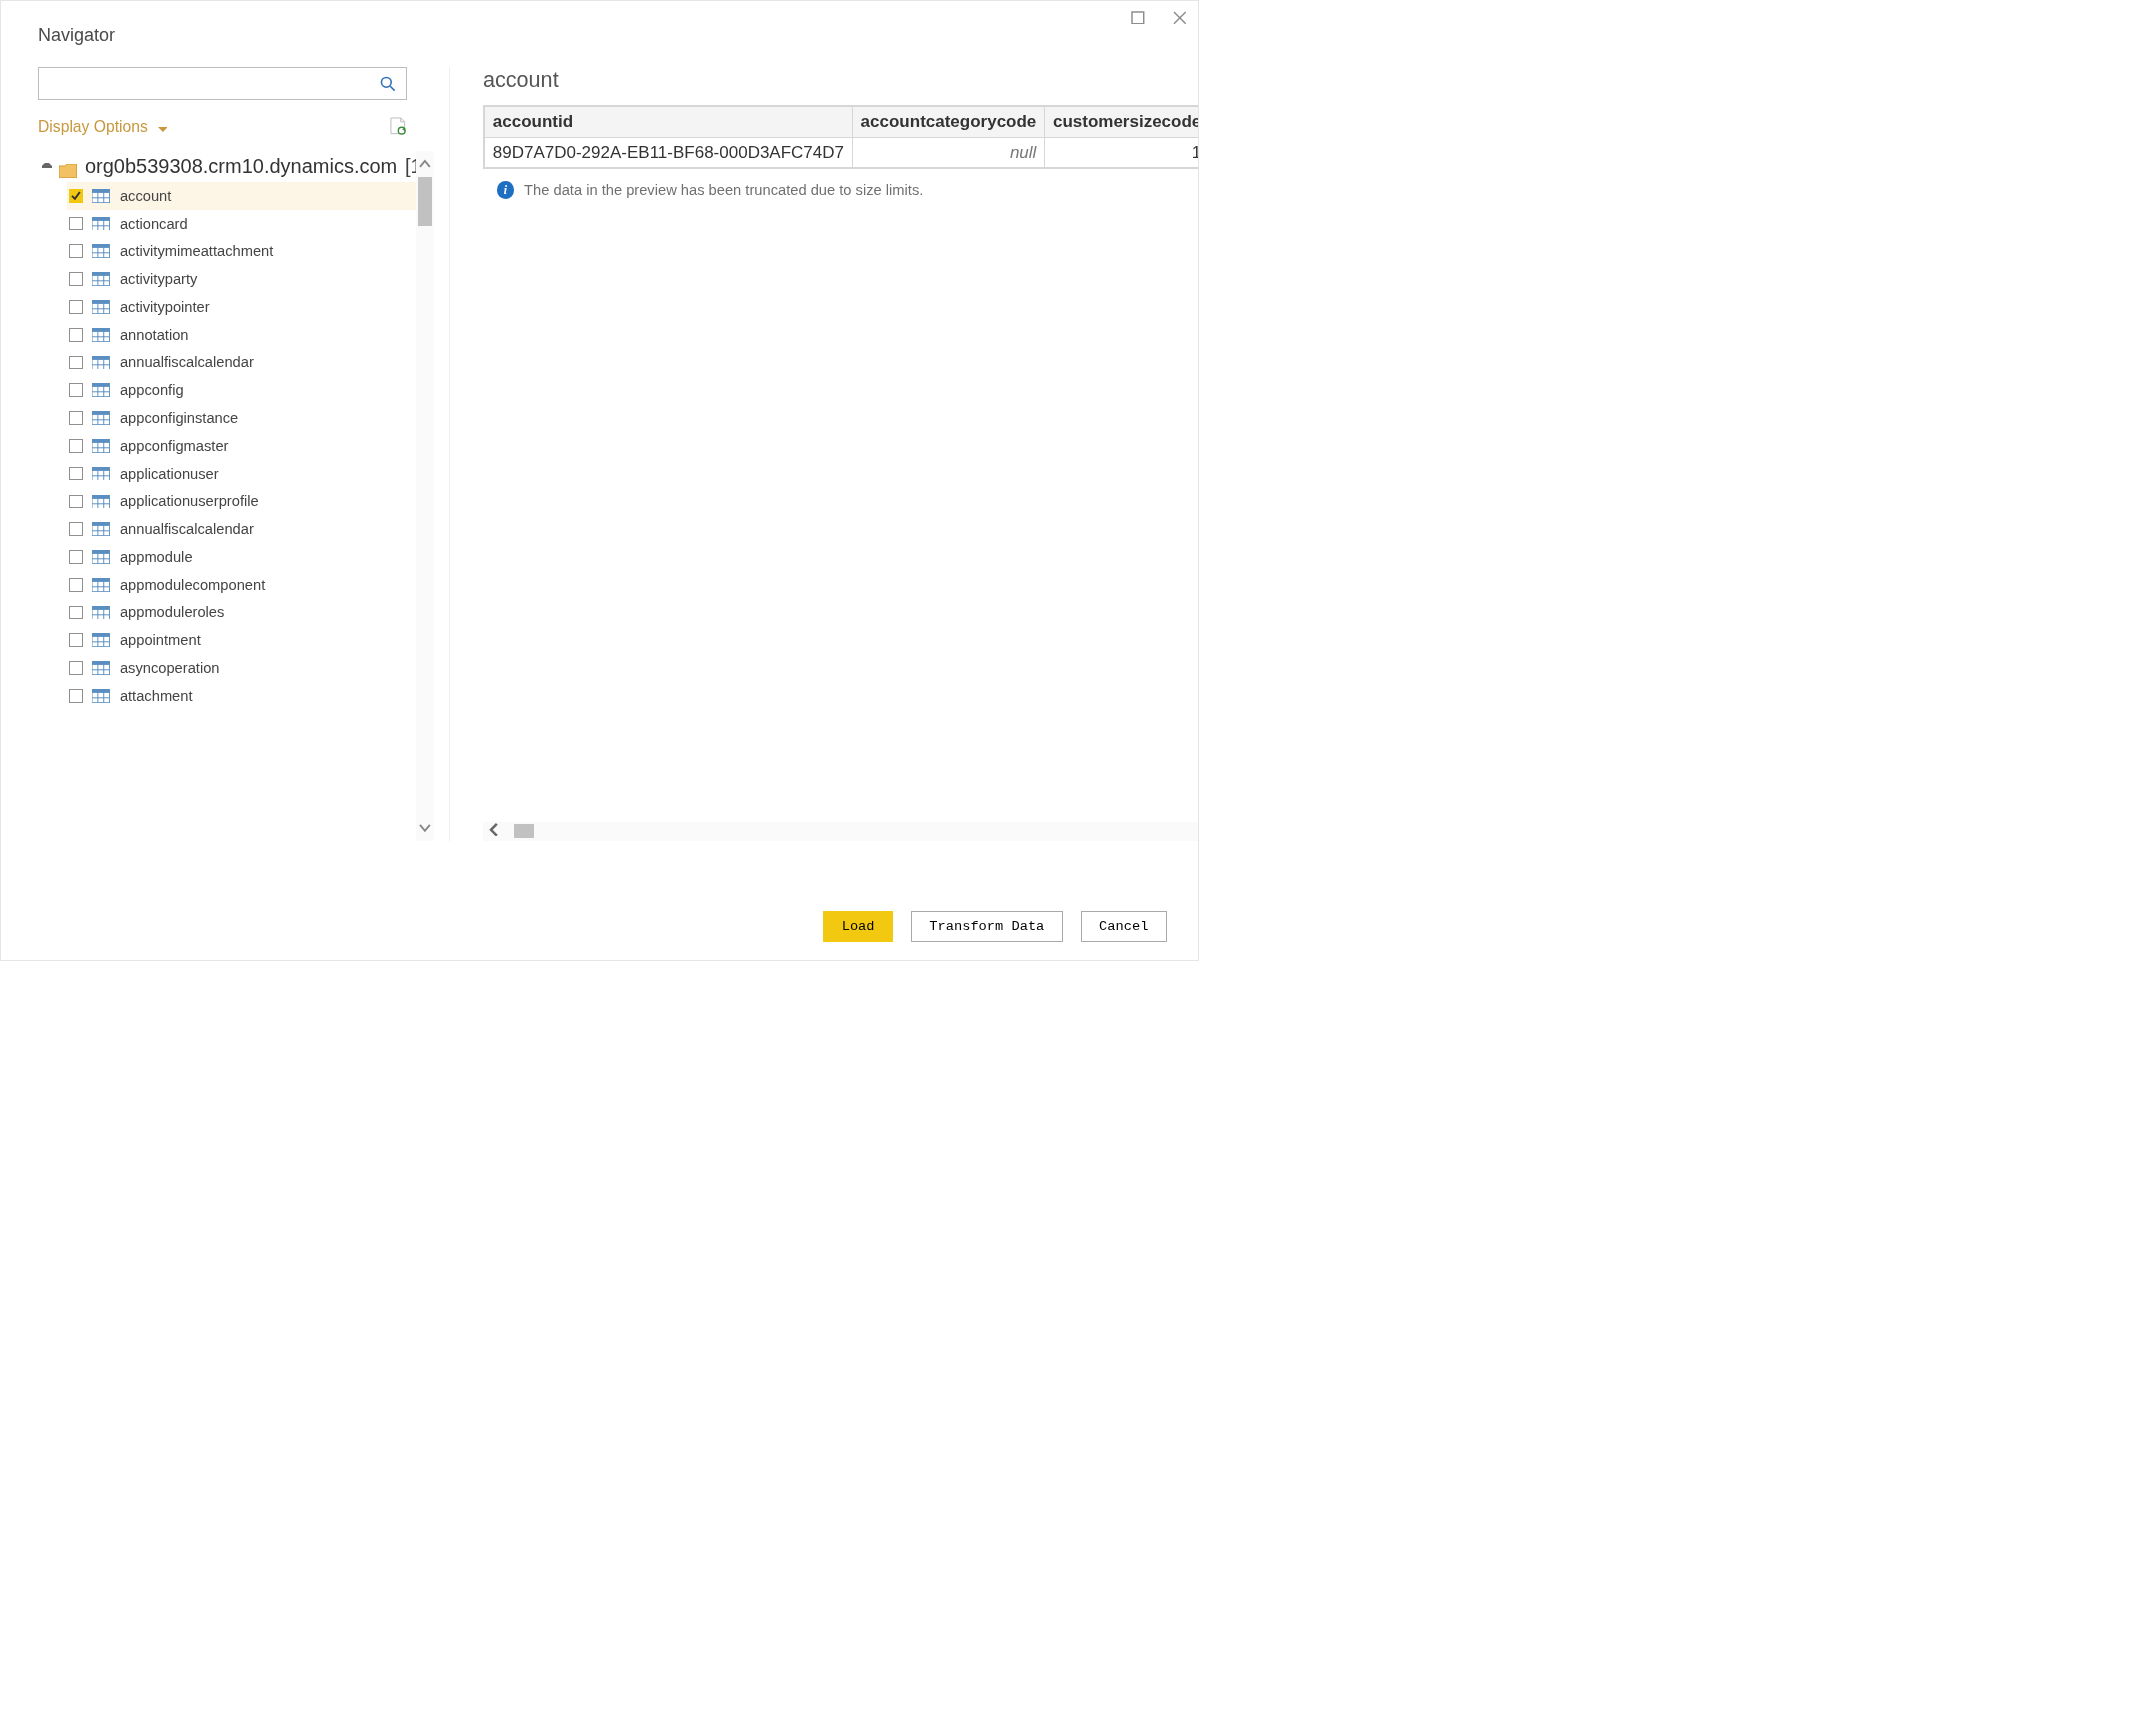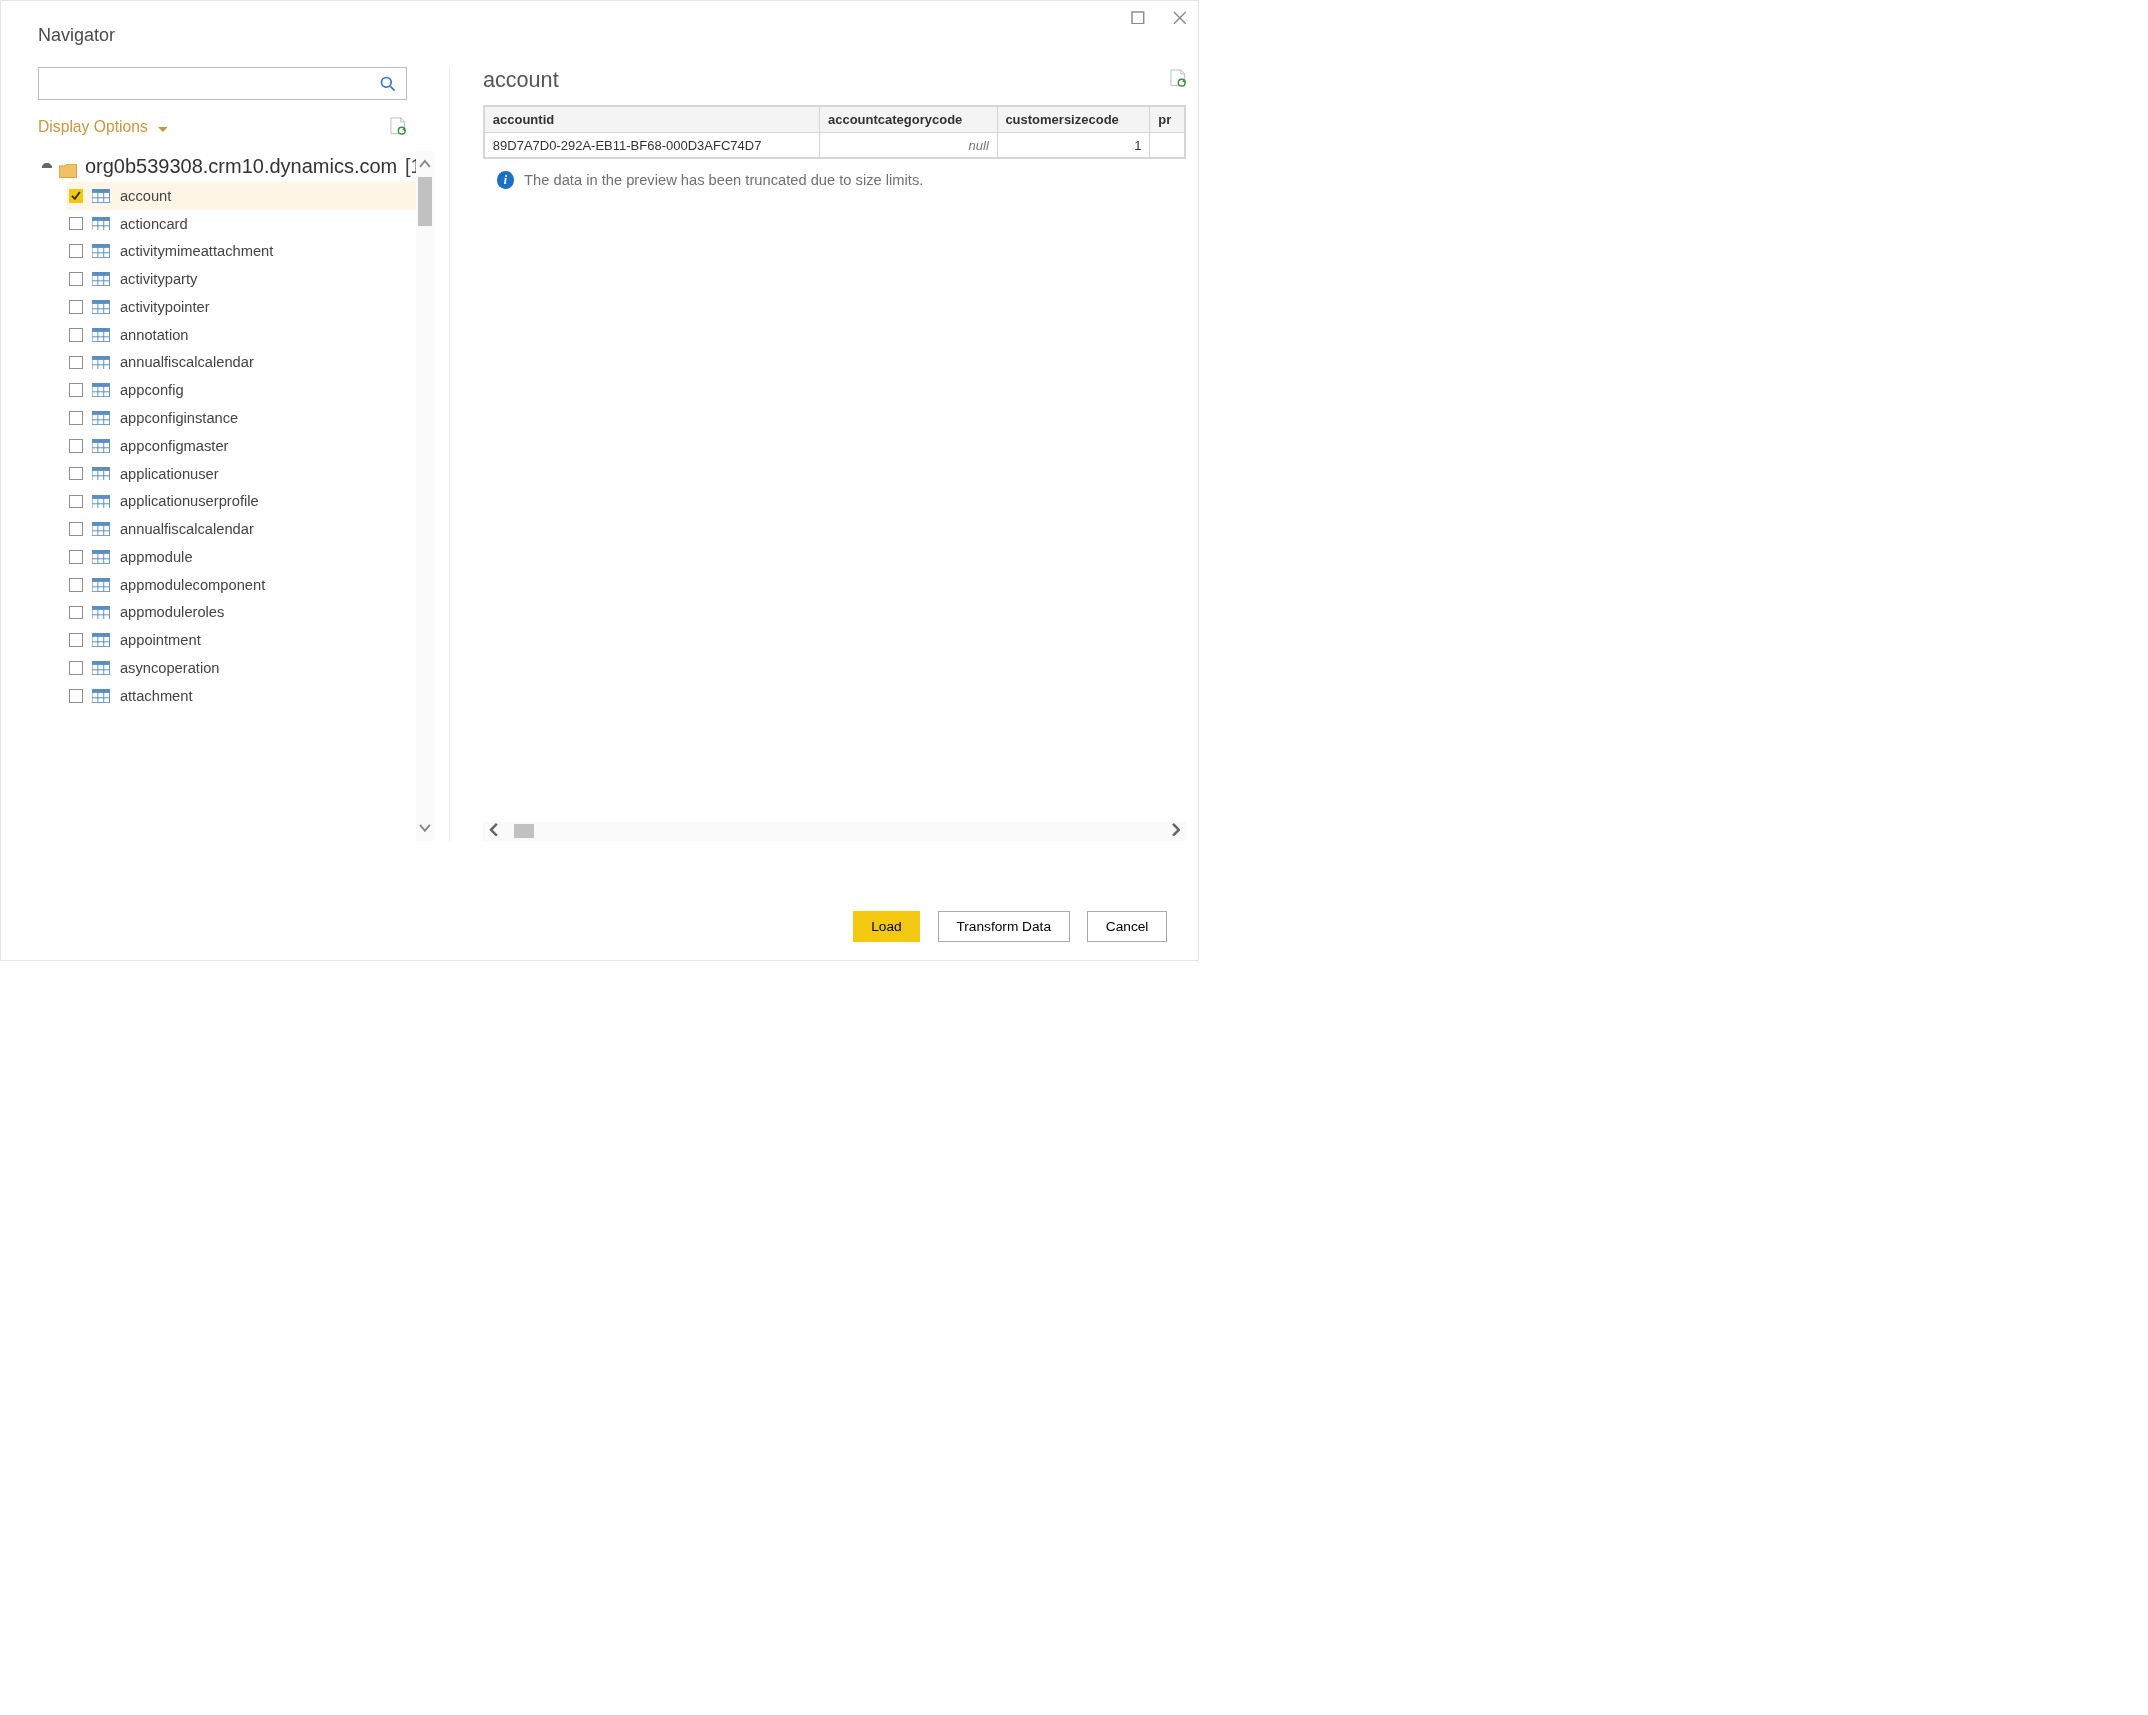--- a/index.html
+++ b/index.html
@@ -162,21 +162,21 @@
     font-weight: 400;
   }
   .preview-table-wrap {
     border: 1px solid #d6d6d6;
     overflow: hidden;
   }
   table { border-collapse: collapse; width: 100%; }
   th, td {
     border: 1px solid #d6d6d6;
     padding: 4.9px 7.8px;
-    font-size: 13px;
+    font-size: 17px;
     text-align: left;
     white-space: nowrap;
   }
   th {
     background: #f4f4f4;
     font-weight: 600;
     color: #333;
   }
   td.right { text-align: right; }
   td .null { font-style: italic; color: #777; }
@@ -226,21 +226,21 @@
     display: flex;
     gap: 17.6px;
   }
   .footer button {
     height: 31px;
     padding: 0 17.6px;
     font-size: 13.7px;
     border: 1px solid #aaa;
     background: #fff;
     cursor: default;
-    font-family: Liberation Sans, sans-serif;
+    font-family: Liberation Mono, monospace;
   }
   .footer button.primary {
     background: #f2c811;
     border-color: #f2c811;
   }
 </style>
 </head>
 <body>
 
 <div class="titlebar">

